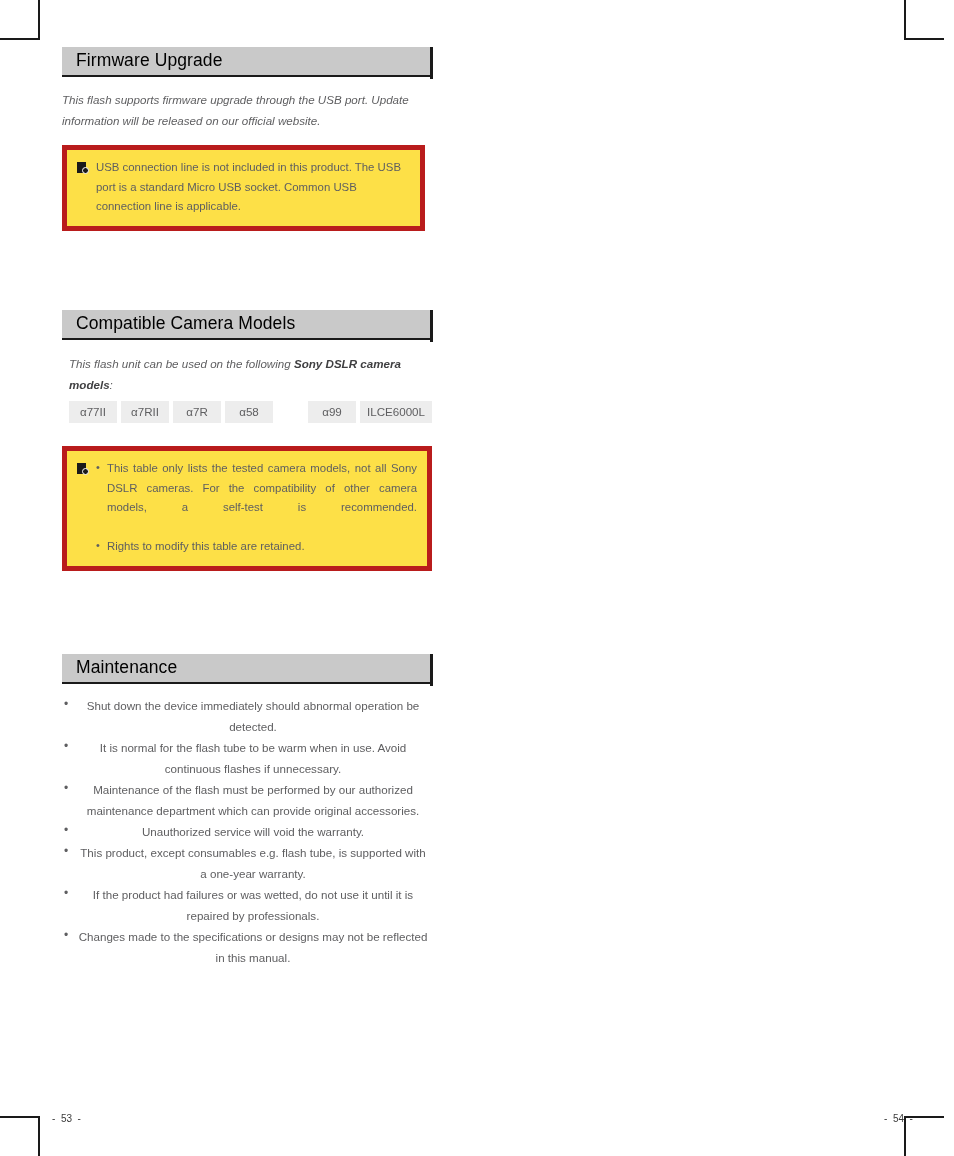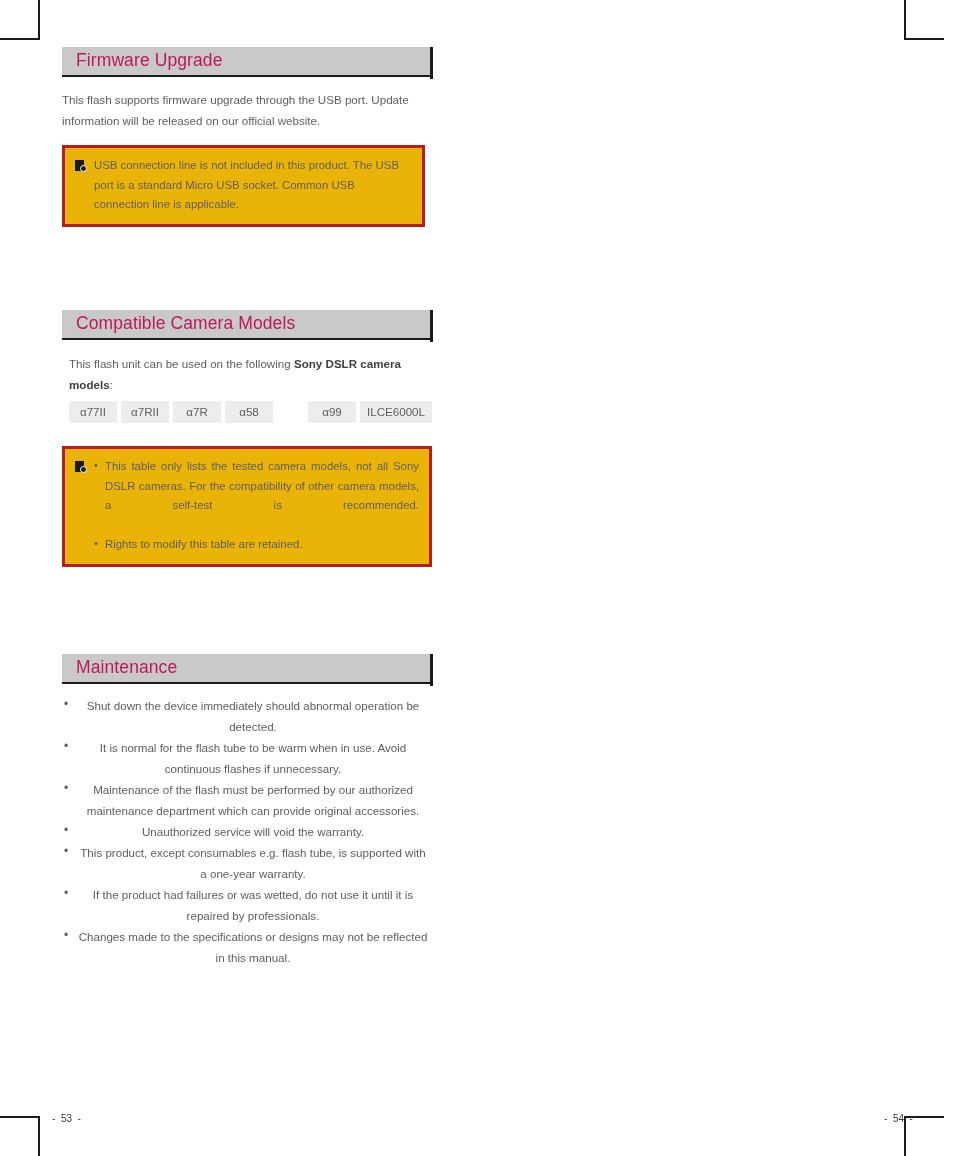--- a/index.html
+++ b/index.html
@@ -61,52 +61,53 @@
     width: 3px;
     height: 32px;
     background: #1a1a1a;
   }
   .section-head-label {
     position: absolute;
     left: 14px;
     top: 50%;
     transform: translateY(-52%);
     font-size: 17.5px;
-    color: #be185d;
+    color: #000000;
     letter-spacing: 0.1px;
     white-space: nowrap;
   }
 
   
   .para {
     font-size: 11.6px;
     line-height: 21px;
     color: #5e5e60;
     margin: 0;
+    font-style: italic;
   }
 
   .intro-para {
     width: 365px;
     margin-top: 12px;
   }
 
   .models-para {
     width: 352px;
     margin-top: 13px;
     margin-left: 7px;
   }
   .models-para b { color: #3f3f41; font-weight: bold; }
 
   
   .note-box {
     position: relative;
-    border: 3px solid #b91c1c;
+    border: 5px solid #b91c1c;
     box-sizing: border-box;
     padding: 8px 10px 9px 10px;
-    background: #eab308;
+    background: #fde047;
   }
   .note-row {
     display: flex;
     align-items: flex-start;
   }
   .note-icon {
     flex: 0 0 auto;
     width: 13px;
     height: 13px;
     position: relative;

